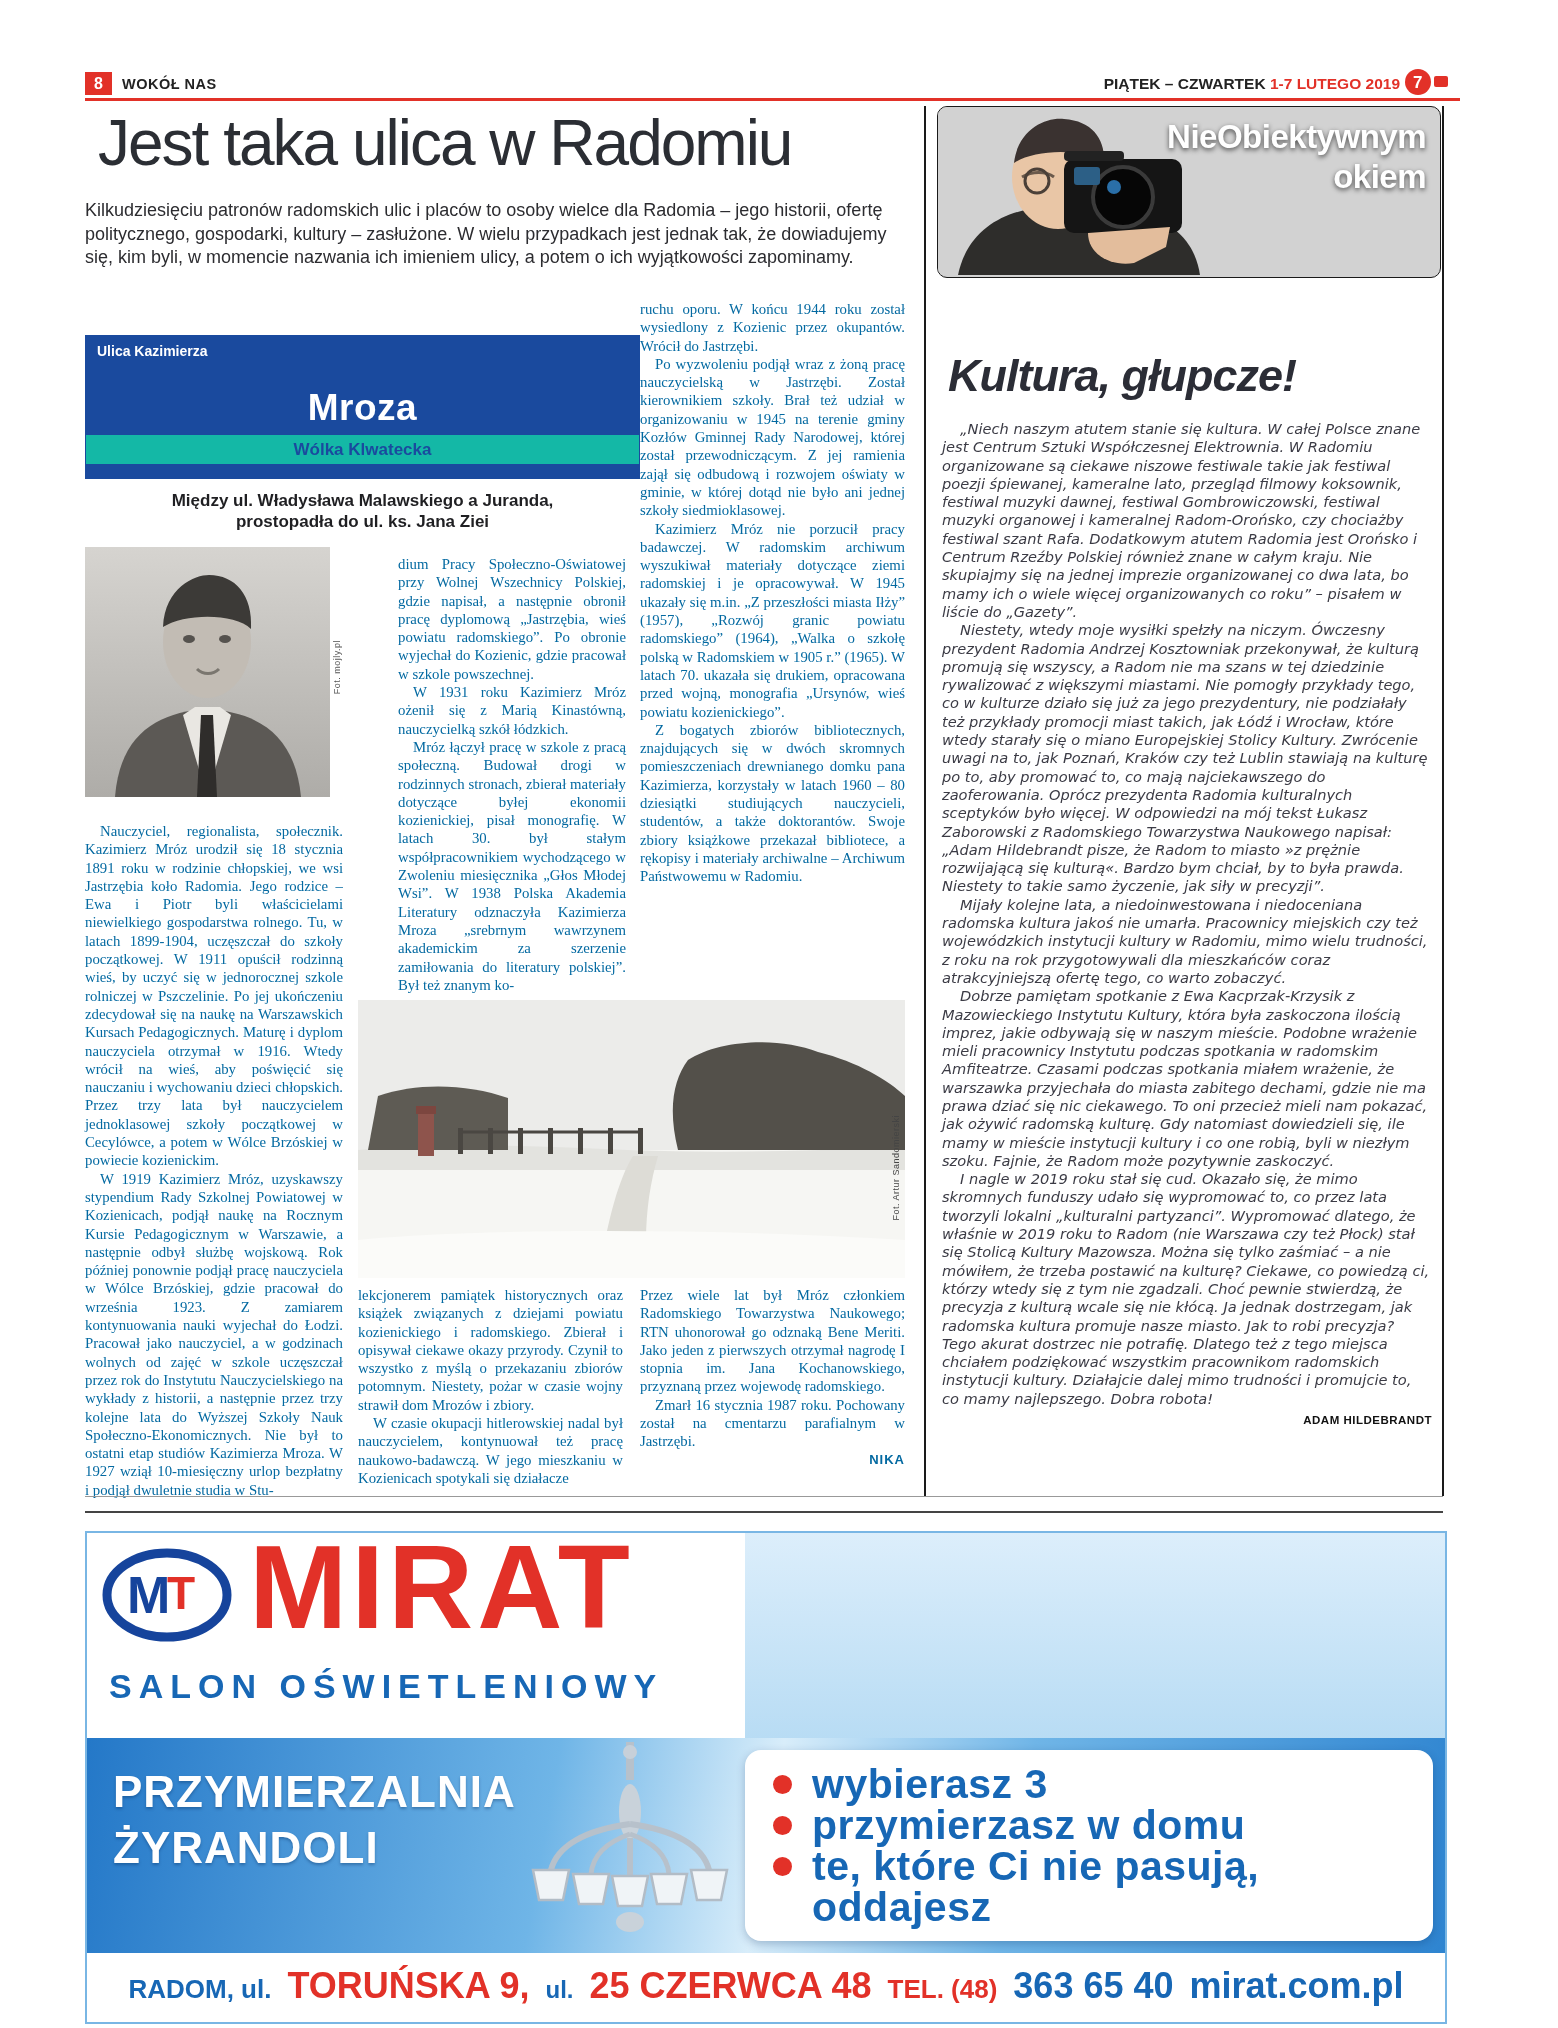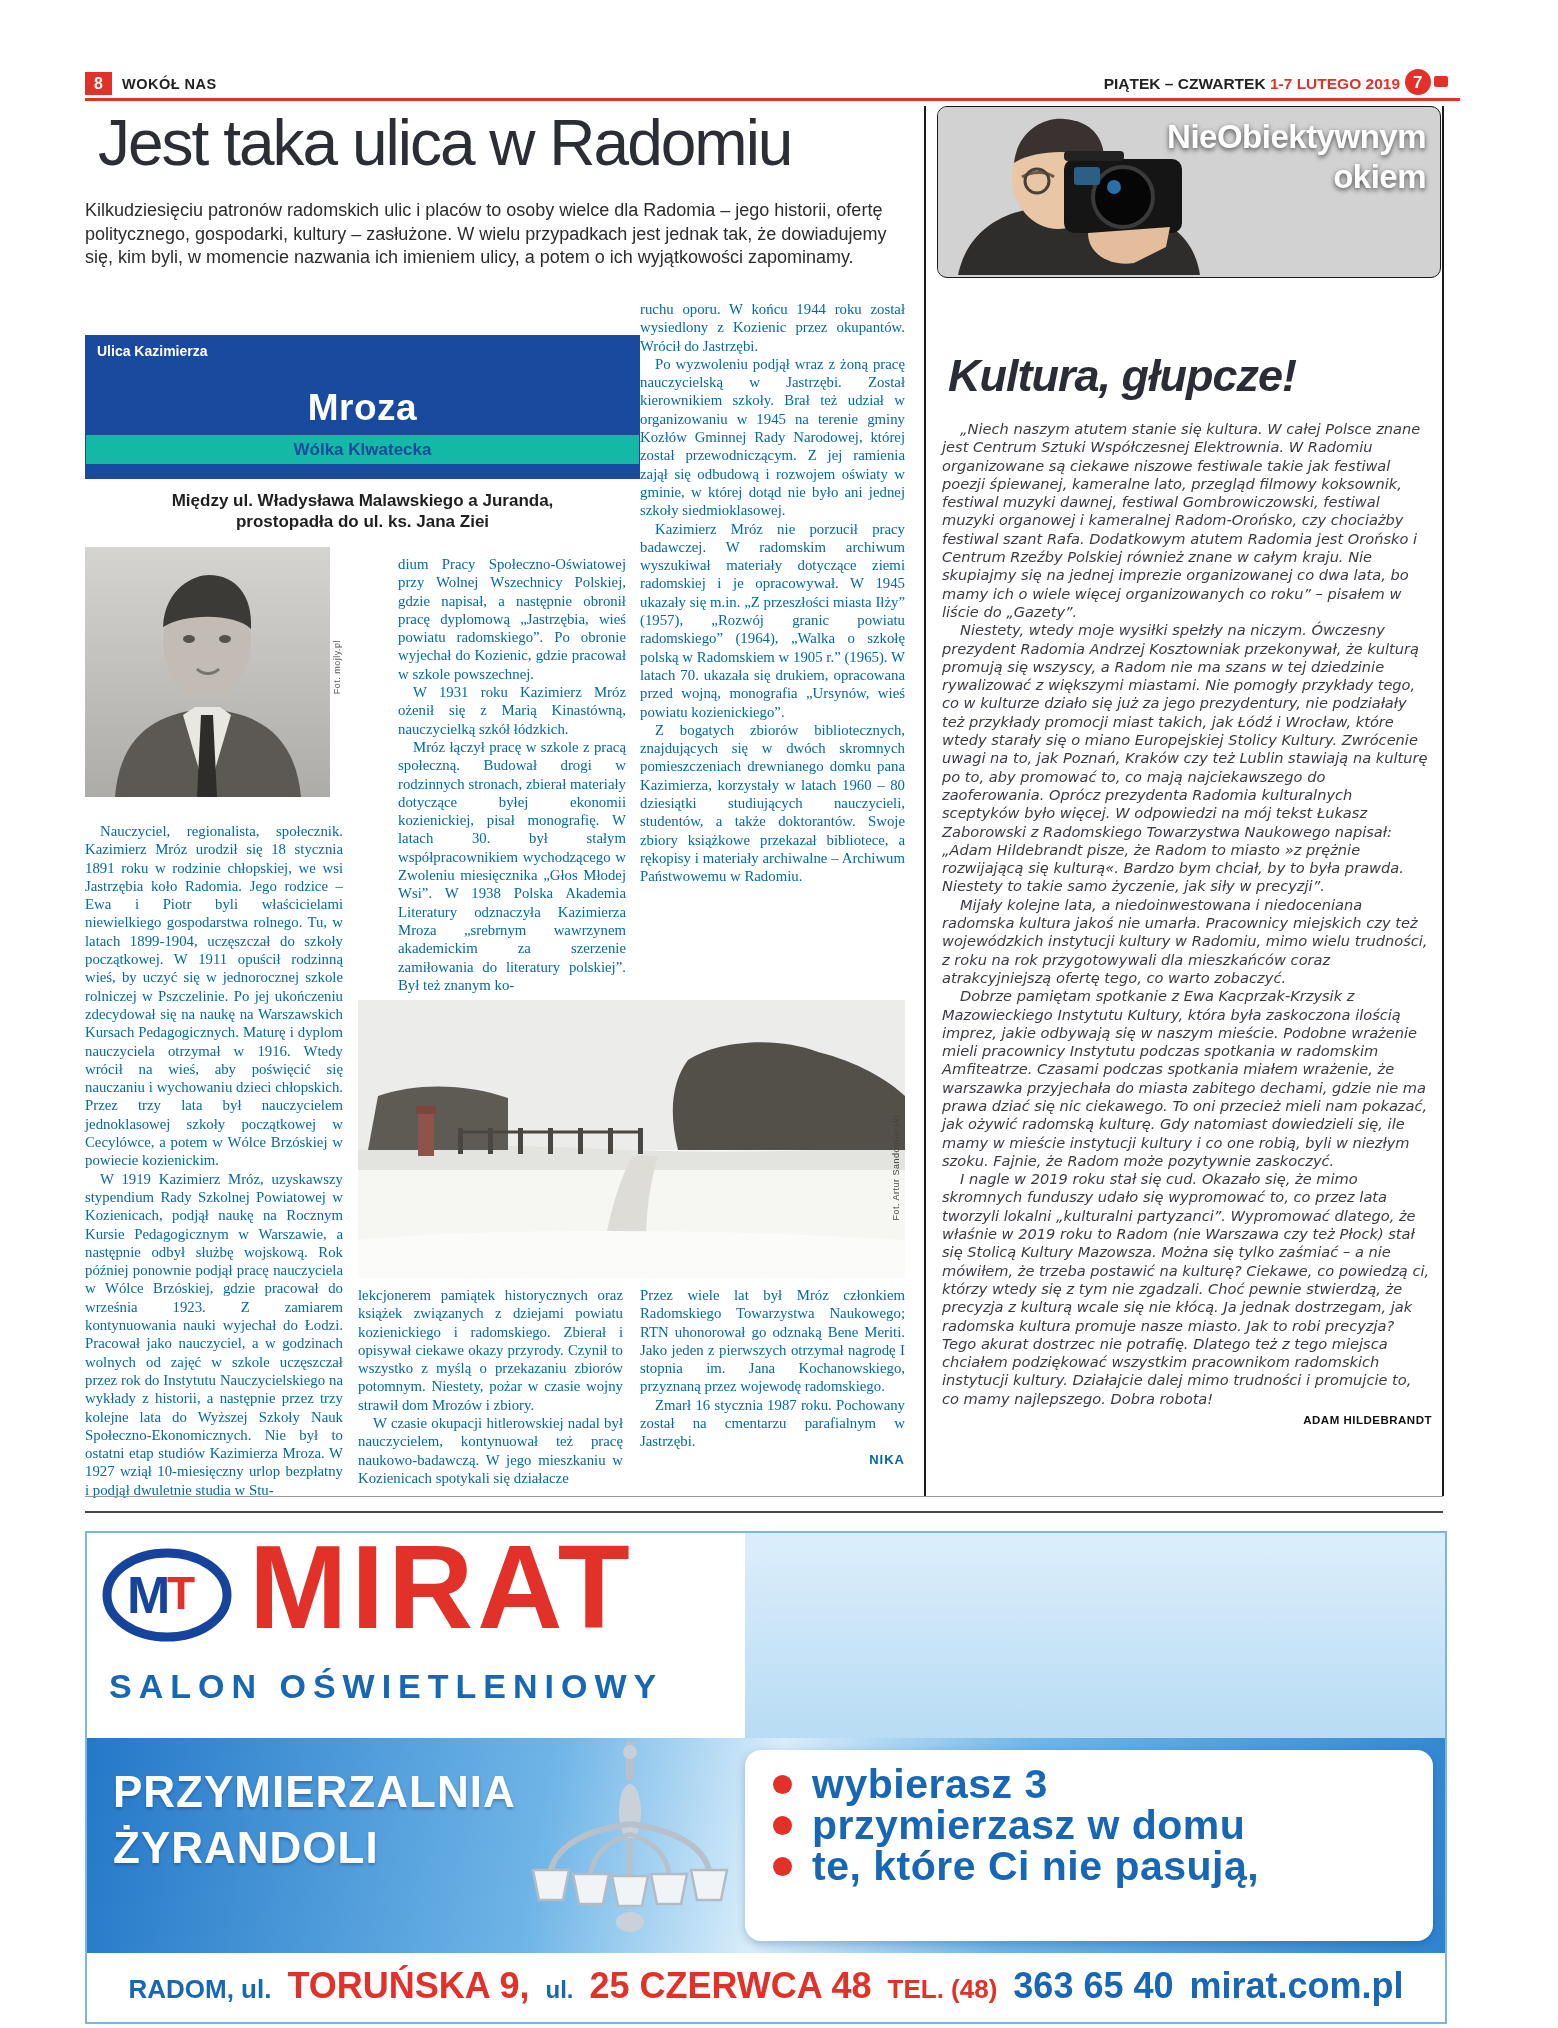--- a/index.html
+++ b/index.html
@@ -276,20 +276,23 @@
           <span class="b-txt">wybierasz 3</span>
         </div>
         <div class="b-row">
           <span class="b-dot"></span>
           <span class="b-txt">przymierzasz w domu</span>
         </div>
         <div class="b-row">
           <span class="b-dot"></span>
           <span class="b-txt">te, które Ci nie pasują,</span>
         </div>
+        <div class="b-row wrap">
+          <span class="b-txt">oddajesz</span>
+        </div>
       </div>
     </div>
 
     <div class="ad-addr">
       <span class="a-blue f26">RADOM, ul.</span>
       <span class="a-red f36">TORUŃSKA 9,</span>
       <span class="a-blue f24">ul.</span>
       <span class="a-red f36">25 CZERWCA 48</span>
       <span class="a-red f26">TEL. (48)</span>
       <span class="a-blue f36">363 65 40</span>

